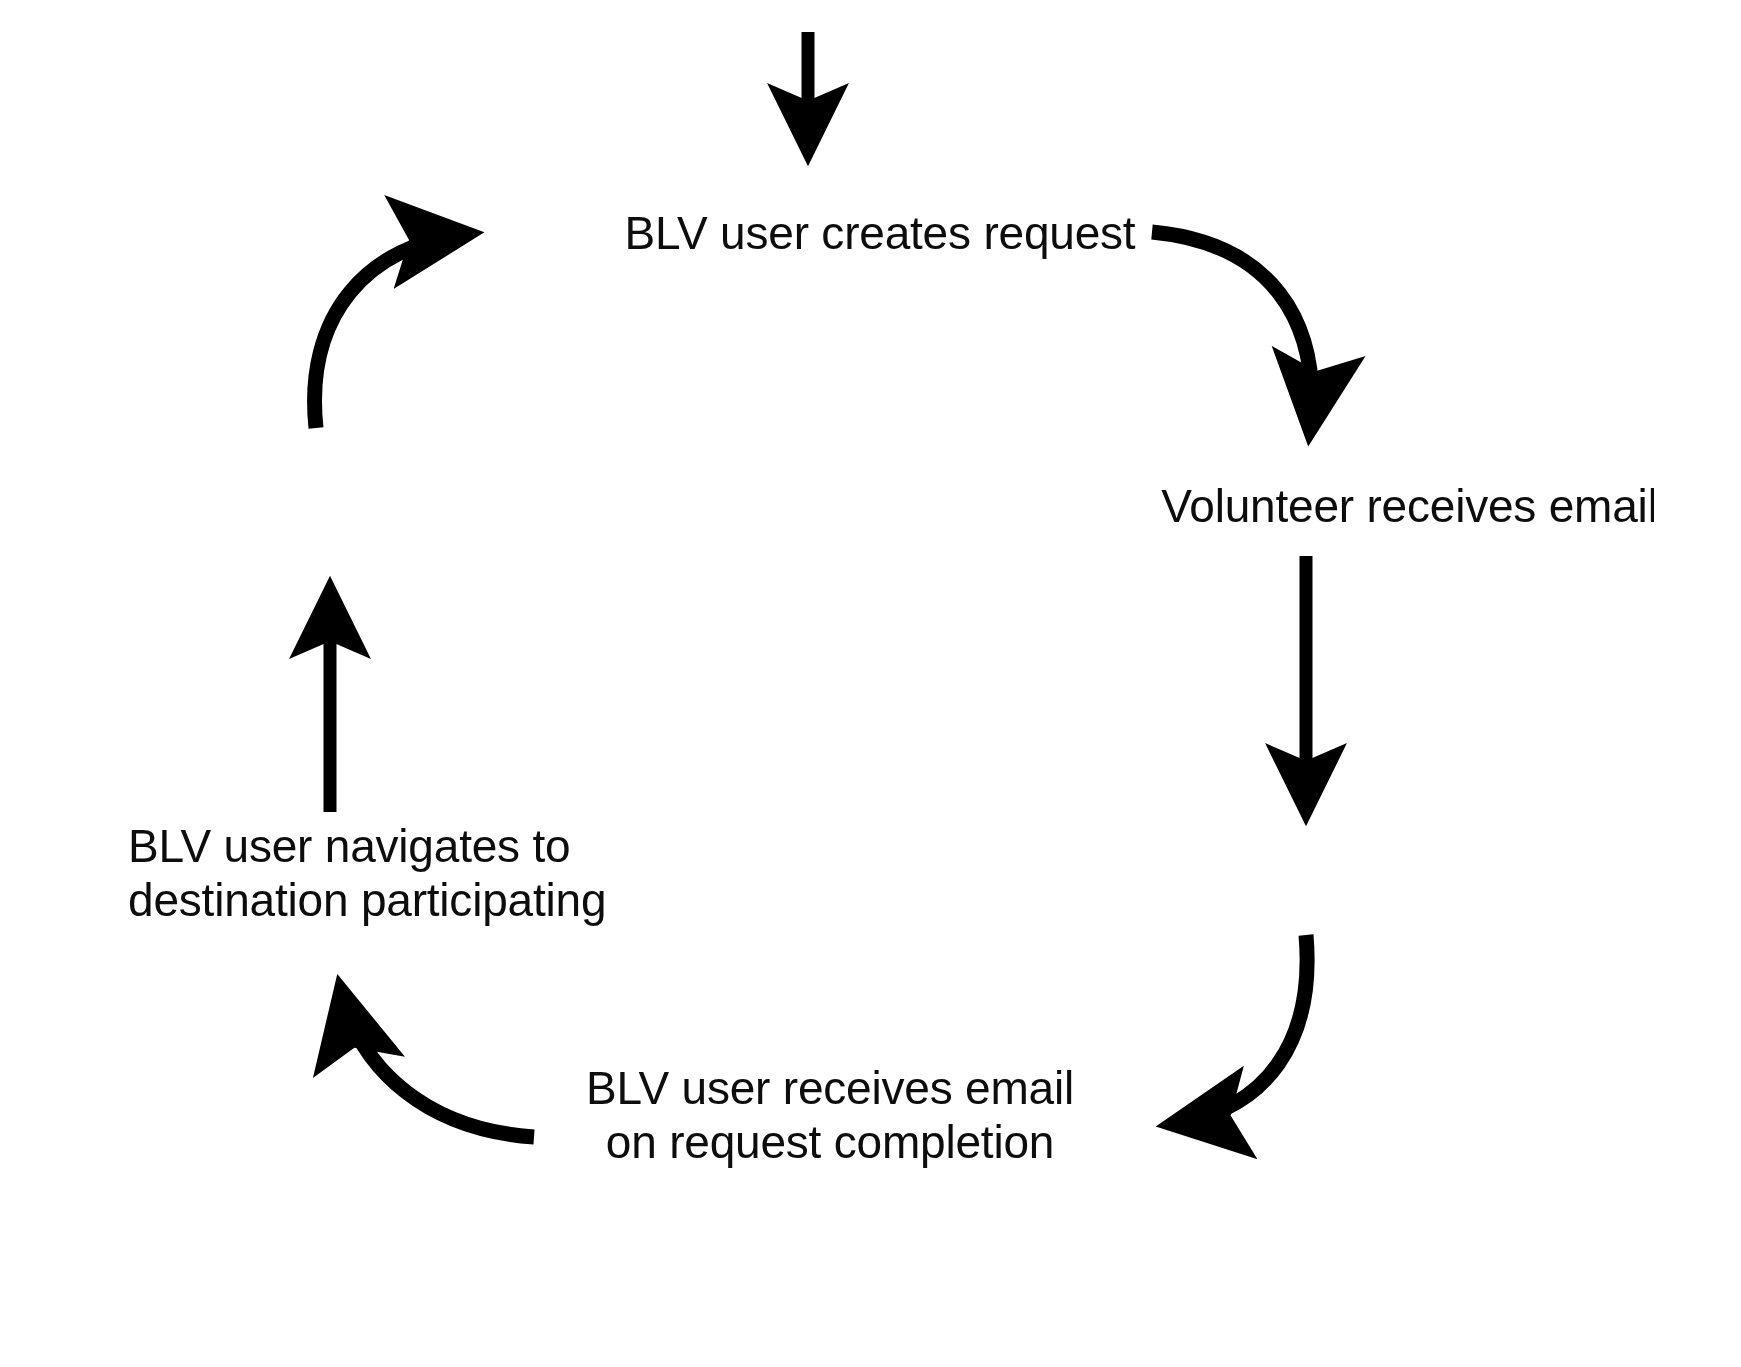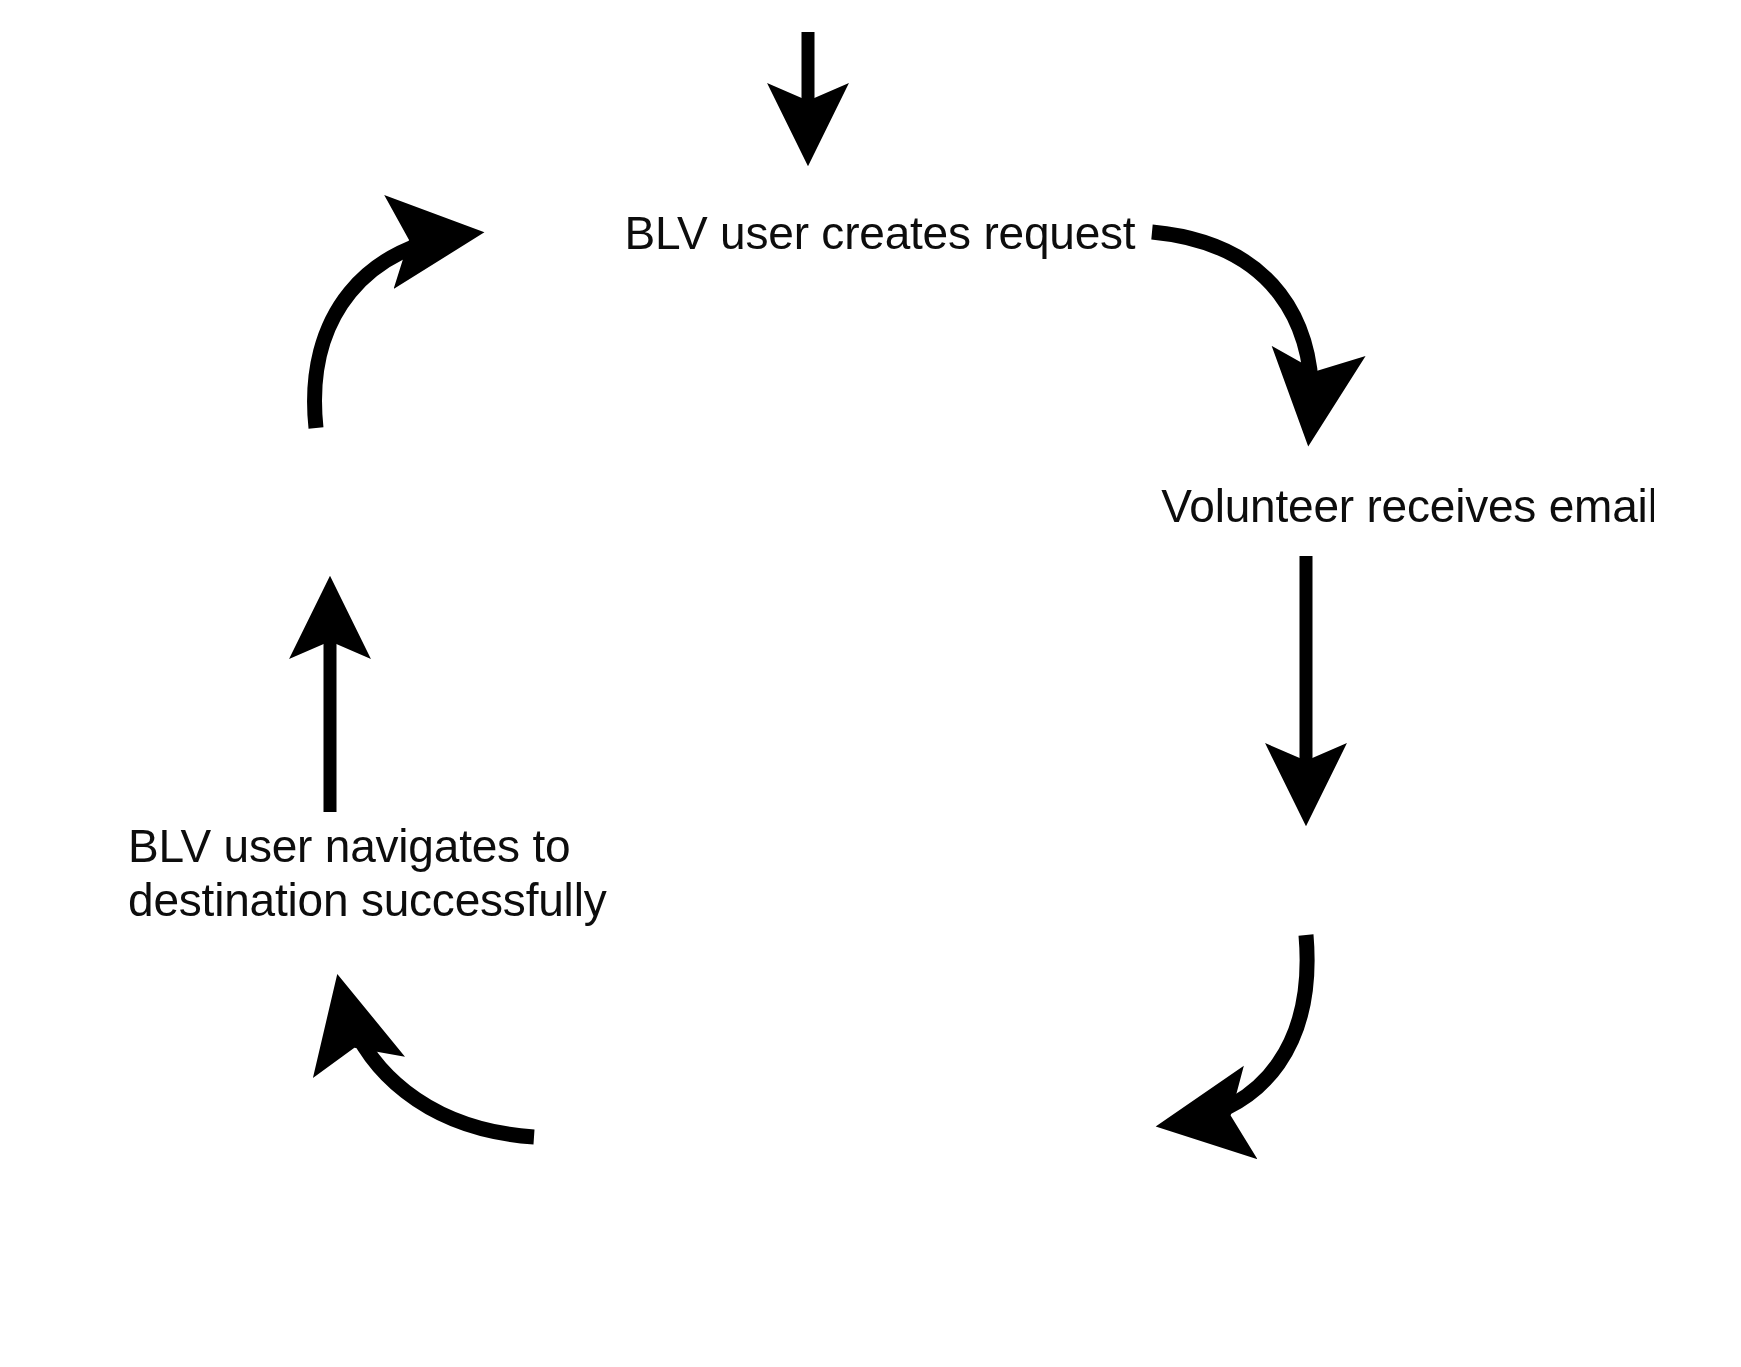--- a/index.html
+++ b/index.html
@@ -85,18 +85,20 @@
     <g>
       <path d="M 316,428 C 304,315 368,244 468,234" fill="none" stroke="#000000" stroke-width="15" stroke-linecap="butt" marker-end="url(#arrowhead)"></path>
     </g>
   </svg>
 
   <div class="node node-center" id="node-create">BLV user creates request</div>
 
   <div class="node node-center" id="node-vol-mail">Volunteer receives email</div>
 
 
+  <div class="node node-center" id="node-blv-mail">BLV user receives email
+on request completion</div>
 
   <div class="node node-left" id="node-nav">BLV user navigates to
-destination successfully</div>
+destination participating</div>
 
 
 </div>
 
 </body></html>

